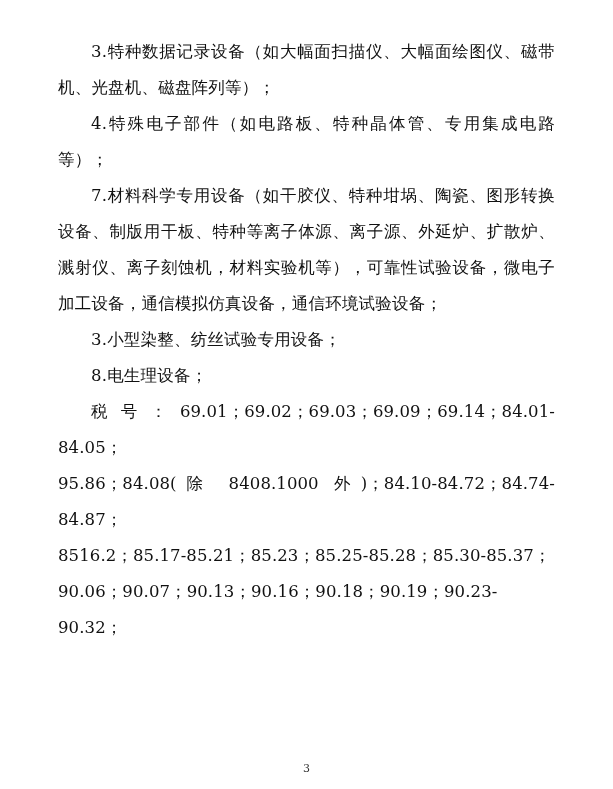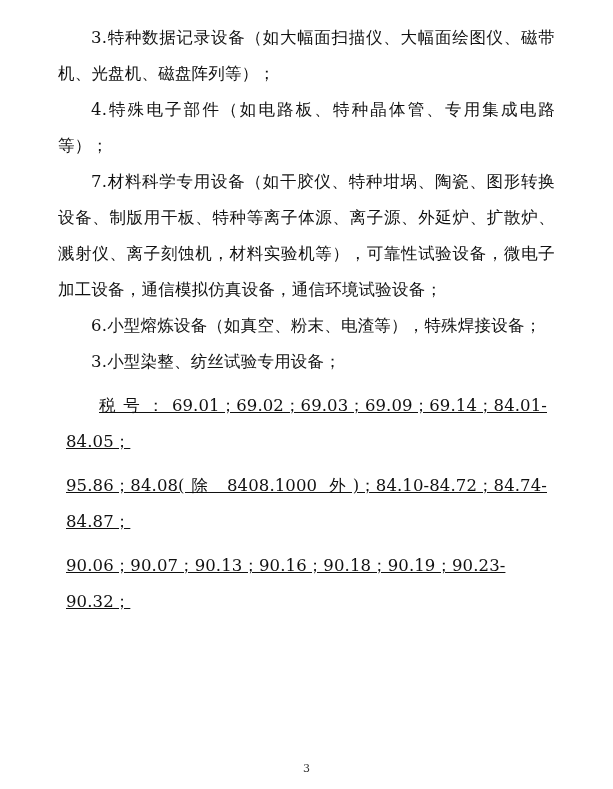--- a/index.html
+++ b/index.html
@@ -12,39 +12,38 @@
     background: #ffffff;
     font-family: "DejaVu Serif", "Liberation Serif", serif;
     color: #111111;
     overflow: hidden;
   }
   .page {
     position: relative;
     width: 613px;
     height: 789px;
     box-sizing: border-box;
-    padding: 20px 58px 0 58px;
+    padding: 34px 58px 0 58px;
     background: #ffffff;
   }
   .body-text {
     font-size: 16.5px;
     line-height: 36px;
     text-align: justify;
     text-justify: inter-ideograph;
     letter-spacing: 0.2px;
   }
   p.para {
     margin: 0;
     text-indent: 2em;
   }
   p.code-para {
-    margin: 8px;
+    margin: 0;
     text-indent: 2em;
     letter-spacing: 0.1px;
-    text-decoration: underline;
   }
   .numeric {
     font-family: "DejaVu Serif", "Liberation Serif", serif;
   }
   .page-number {
     position: absolute;
     left: 0;
     right: 0;
     bottom: 14px;
     text-align: center;
@@ -54,25 +53,26 @@
   }
 </style>
 </head>
 <body>
 
 <div class="page">
   <div class="body-text">
     <p class="para">3.特种数据记录设备（如大幅面扫描仪、大幅面绘图仪、磁带机、光盘机、磁盘阵列等）；</p>
     <p class="para">4.特殊电子部件（如电路板、特种晶体管、专用集成电路等）；</p>
     <p class="para">7.材料科学专用设备（如干胶仪、特种坩埚、陶瓷、图形转换设备、制版用干板、特种等离子体源、离子源、外延炉、扩散炉、溅射仪、离子刻蚀机，材料实验机等），可靠性试验设备，微电子加工设备，通信模拟仿真设备，通信环境试验设备；</p>
-    <p class="para">6.小型熔炼设备（如真空、粉末、电渣等），特殊焊接设备；</p>
     <p class="para">3.小型染整、纺丝试验专用设备；</p>
+    <p class="para">8.电生理设备；</p>
 
     <div class="numeric">
       <p class="code-para">税号：69.01；69.02；69.03；69.09；69.14；84.01-84.05；</p>
       <p class="code-para" style="text-indent:0;">95.86；84.08(除 8408.1000 外)；84.10-84.72；84.74-84.87；</p>
+      <p class="code-para" style="text-indent:0;">8516.2；85.17-85.21；85.23；85.25-85.28；85.30-85.37；</p>
       <p class="code-para" style="text-indent:0;">90.06；90.07；90.13；90.16；90.18；90.19；90.23-90.32；</p>
 
     </div>
   </div>
 
   <div class="page-number">3</div>
 </div>
 
 </body></html>

